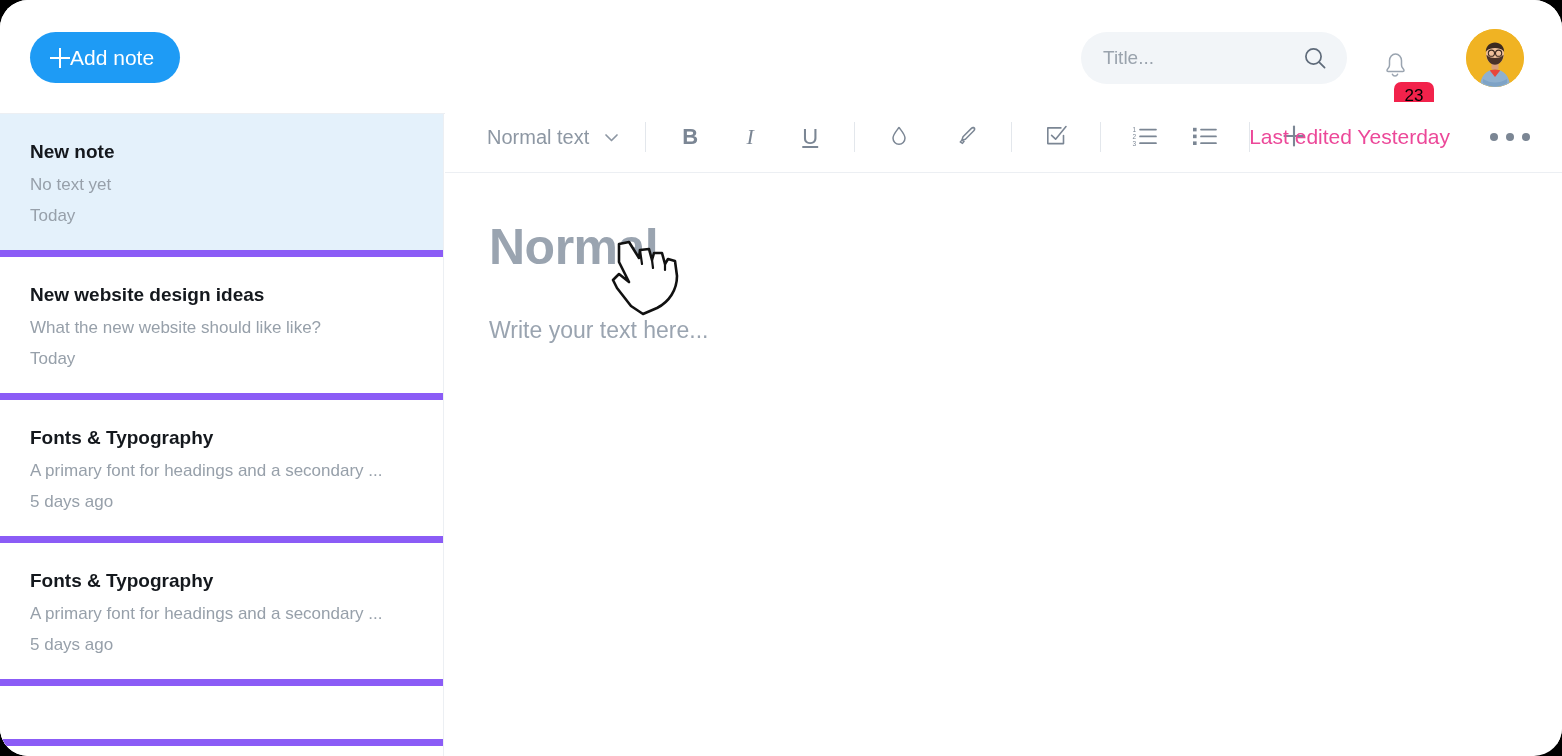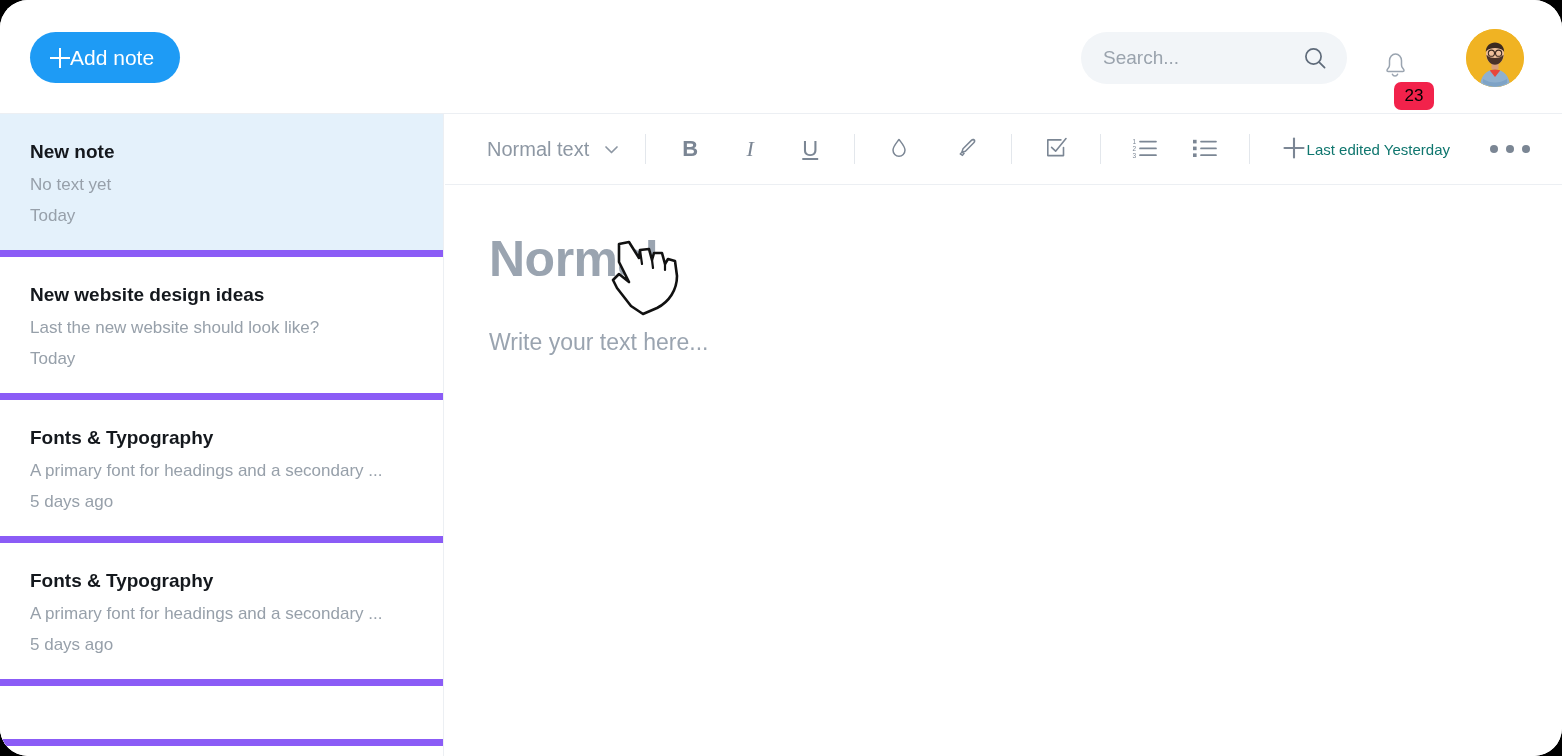--- a/index.html
+++ b/index.html
@@ -145,21 +145,21 @@
   .note-date {
     font-size: 17px;
     color: #97a0aa;
     white-space: nowrap;
   }
   .note-item.empty-item { height: 60px; padding: 0; }
 
   
   .editor {
     position: absolute;
-    left: 445px; top: 114px;
+    left: 445px; top: 102px;
     width: 1117px;
     height: 642px;
     background: #ffffff;
   }
 
   .toolbar {
     position: relative;
     height: 71px;
     border-bottom: 1px solid #eceff3;
     display: flex;
@@ -198,22 +198,22 @@
   }
   .tb-btn.bold   { font-size: 22px; font-weight: bold; }
   .tb-btn.italic { font-size: 22px; font-style: italic; font-family: "Liberation Serif", serif; }
   .tb-btn.underline { font-size: 22px; text-decoration: underline; }
   .gap-sm { width: 20px; flex: 0 0 20px; }
   .gap-md { width: 28px; flex: 0 0 28px; }
 
   .last-edited {
     position: absolute;
     right: 112px;
-    color: #0f766e;
-    font-size: 15px;
+    color: #ec4899;
+    font-size: 21px;
     white-space: nowrap;
   }
   .more-menu {
     position: absolute;
     right: 32px;
     display: flex;
     gap: 8px;
     cursor: pointer;
     align-items: center;
   }
@@ -249,21 +249,21 @@
 <div class="app-window">
 
   <div class="header">
 
     <button class="add-note-button">
       <span class="plus-glyph"></span>
       <span>Add note</span>
     </button>
 
     <div class="search-box">
-      <span class="search-placeholder">Search...</span>
+      <span class="search-placeholder">Title...</span>
       <span class="search-icon">
         <svg width="24" height="24" viewBox="0 0 24 24" fill="none">
           <circle cx="10.5" cy="10.5" r="7.6" stroke="#5f6b7a" stroke-width="1.7"></circle>
           <line x1="16.1" y1="16.1" x2="21.6" y2="21.6" stroke="#5f6b7a" stroke-width="1.7" stroke-linecap="round"></line>
         </svg>
       </span>
     </div>
 
     <div class="bell-wrap">
       <span class="bell-icon">
@@ -302,21 +302,21 @@
   <div class="sidebar">
 
     <div class="note-item selected">
       <div class="note-title">New note</div>
       <div class="note-snippet">No text yet</div>
       <div class="note-date">Today</div>
     </div>
 
     <div class="note-item">
       <div class="note-title">New website design ideas</div>
-      <div class="note-snippet">Last the new website should look like?</div>
+      <div class="note-snippet">What the new website should like like?</div>
       <div class="note-date">Today</div>
     </div>
 
     <div class="note-item">
       <div class="note-title">Fonts &amp; Typography</div>
       <div class="note-snippet">A primary font for headings and a secondary ...</div>
       <div class="note-date">5 days ago</div>
     </div>
 
     <div class="note-item">

